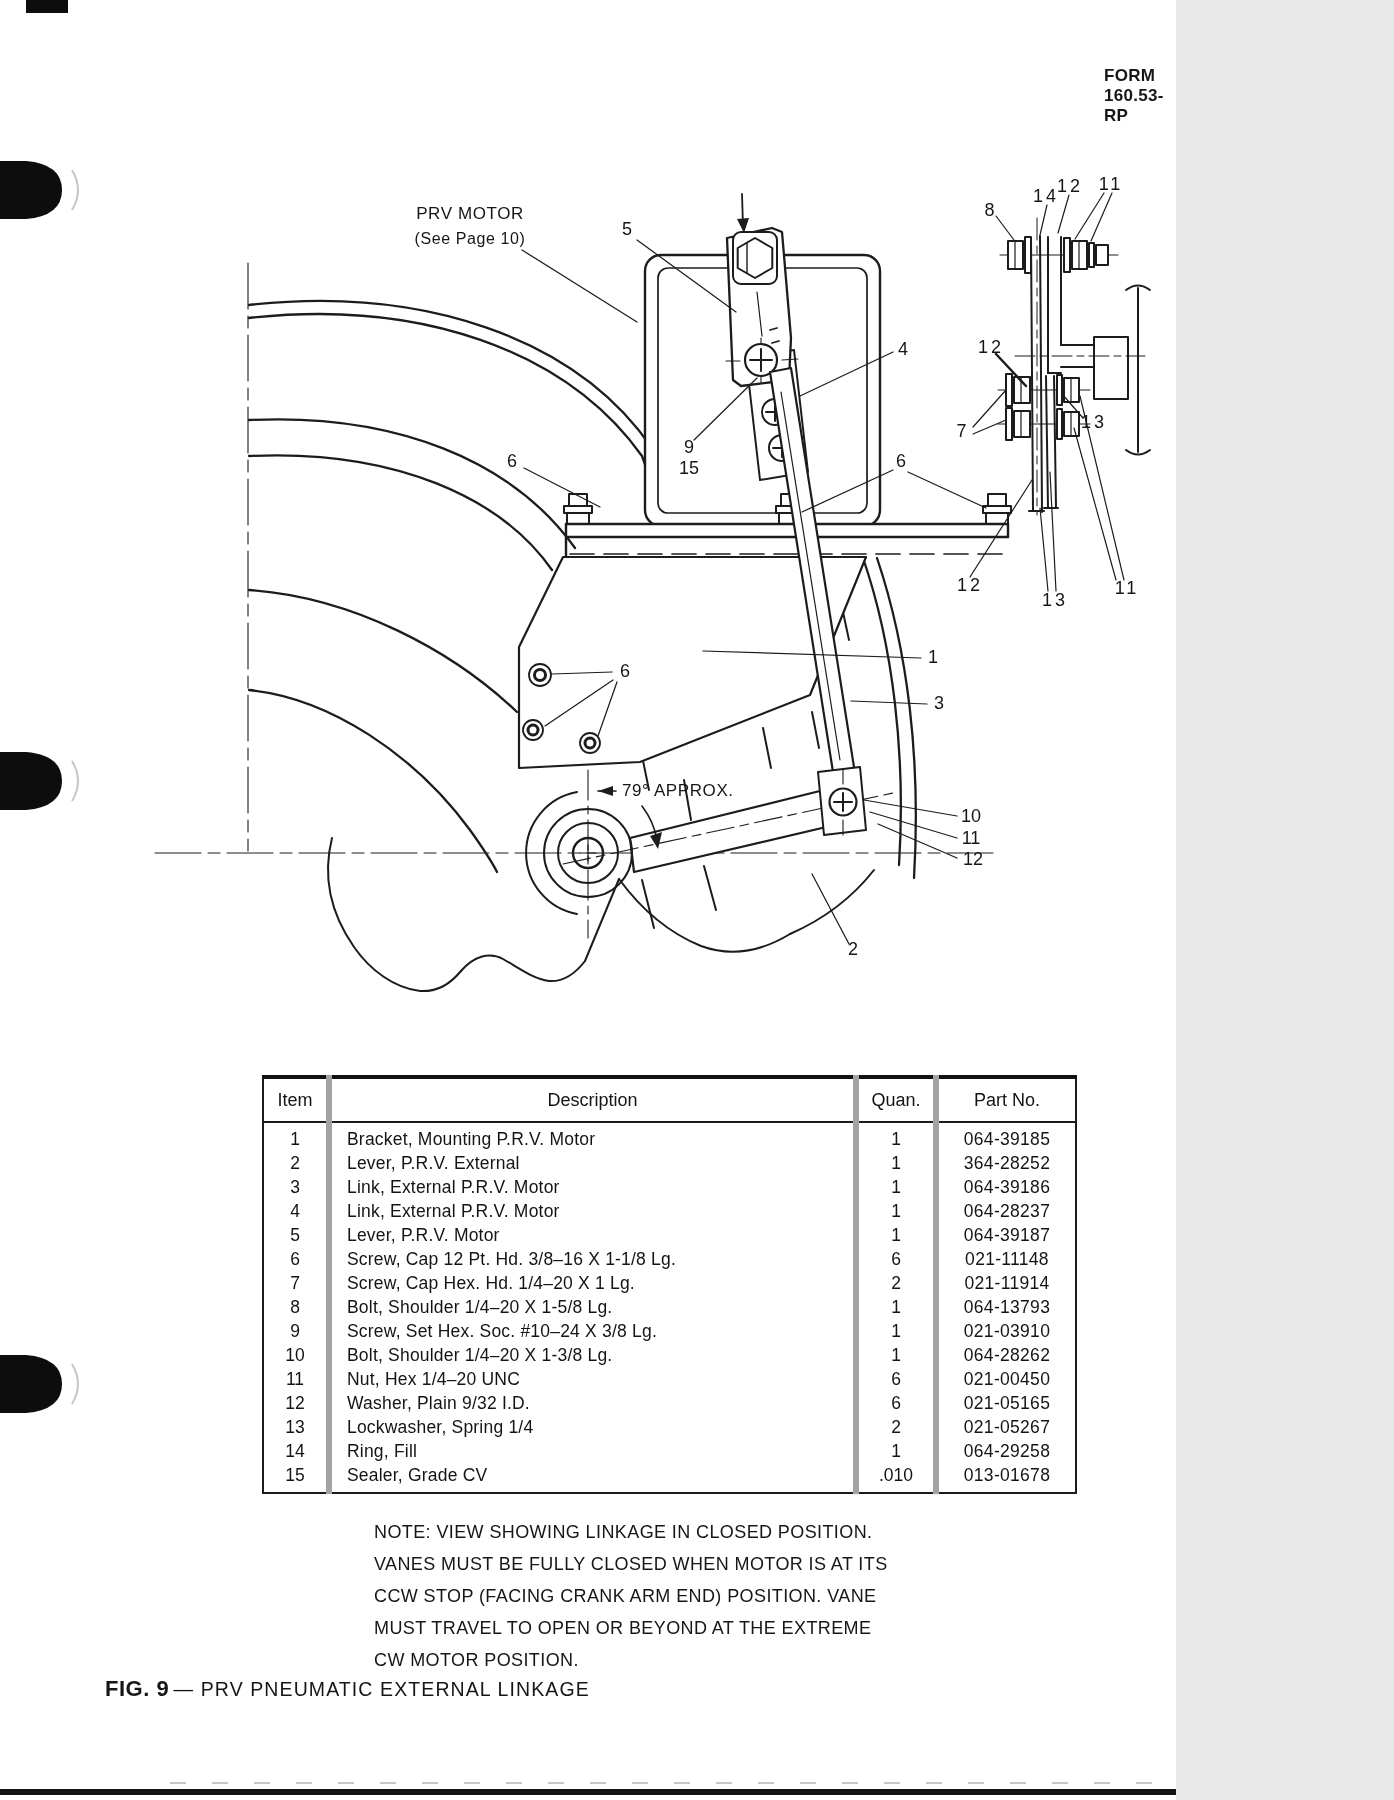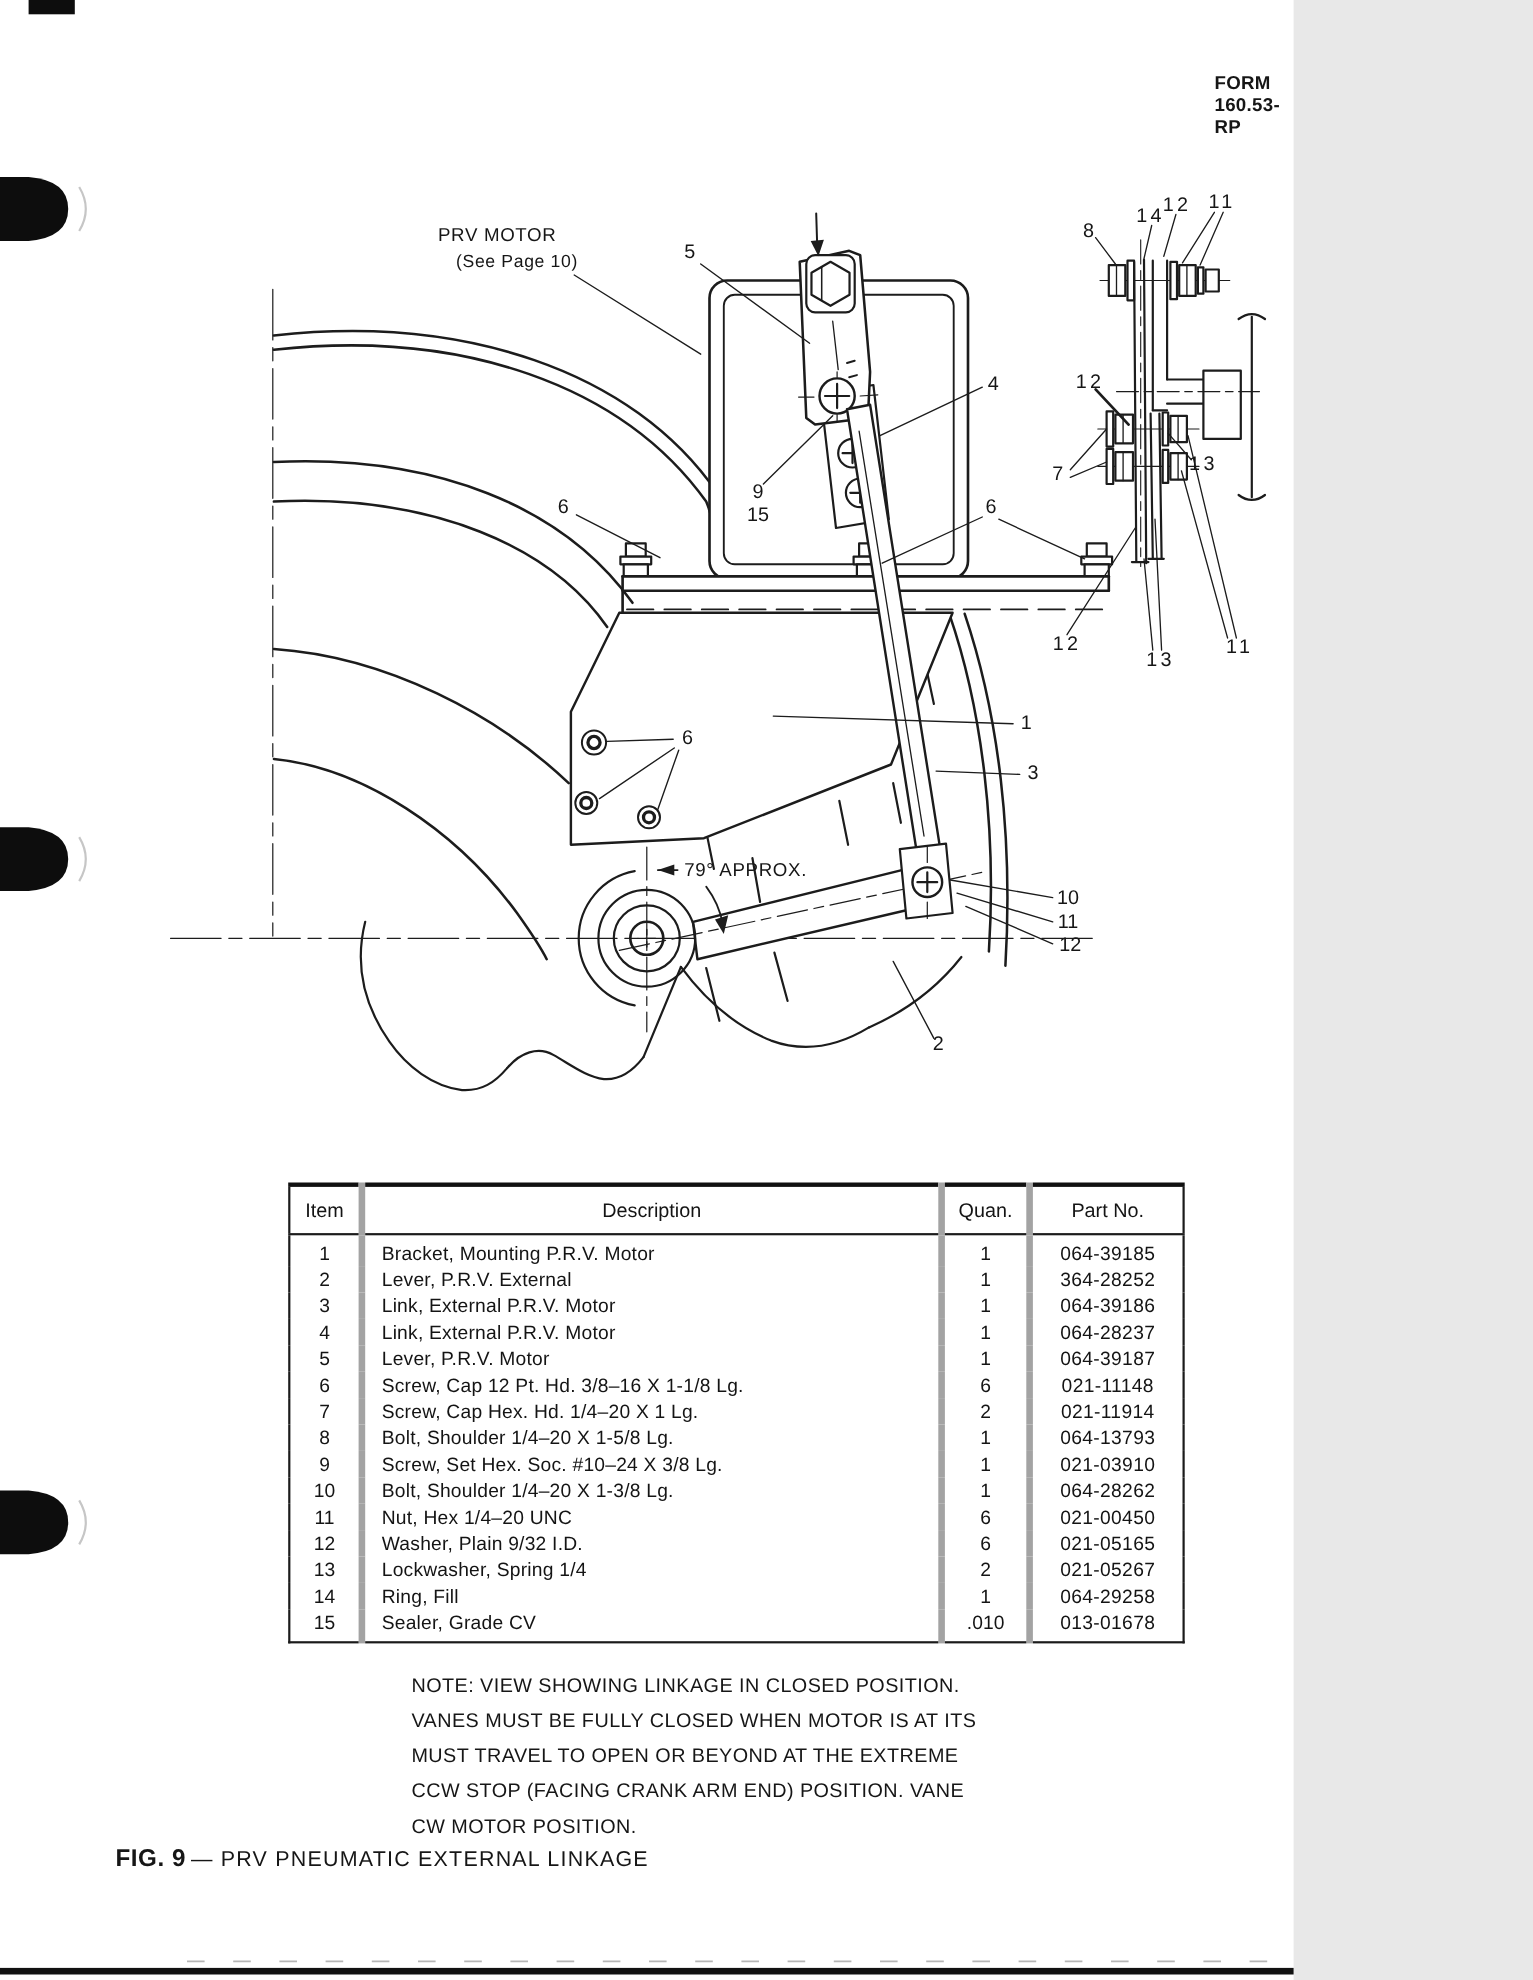--- a/index.html
+++ b/index.html
@@ -250,21 +250,21 @@
         <path d="M 1083,418 L 1062,394"></path>
         <path d="M 970,577 L 1032,480"></path>
         <path d="M 1048,591 L 1040,508 M 1056,591 L 1050,472"></path>
         <path d="M 1116,580 L 1074,428 M 1124,580 L 1080,396"></path>
       </g>
     </g>
   </svg>
 
   <div class="form-number">FORM 160.53-RP</div>
 
-  <div class="lbl" style="left:452px;top:214px;">PRV MOTOR</div>
+  <div class="lbl" style="left:470px;top:214px;">PRV MOTOR</div>
   <div class="lbl" style="left:470px;top:239px;font-size:16px;">(See Page 10)</div>
   <div class="lbl left-anchor" style="left:622px;top:791px;">79° APPROX.</div>
 
   <div class="co" style="left:627px;top:229px;">5</div>
   <div class="co" style="left:903px;top:349px;">4</div>
   <div class="co" style="left:689px;top:447px;">9</div>
   <div class="co" style="left:689px;top:468px;">15</div>
   <div class="co" style="left:512px;top:461px;">6</div>
   <div class="co" style="left:901px;top:461px;">6</div>
   <div class="co" style="left:625px;top:671px;">6</div>
@@ -391,22 +391,22 @@
         <td class="c-desc col-b">Sealer, Grade CV</td>
         <td class="c-quan col-b">.010</td>
         <td class="c-part col-b">013-01678</td>
       </tr>
       </tbody>
   </table>
 
   <div class="note">
       <div class="note-line">NOTE: VIEW SHOWING LINKAGE IN CLOSED POSITION.</div>
       <div class="note-line">VANES MUST BE FULLY CLOSED WHEN MOTOR IS AT ITS</div>
+      <div class="note-line">CCW STOP (FACING CRANK ARM END) POSITION. VANE</div>
       <div class="note-line">MUST TRAVEL TO OPEN OR BEYOND AT THE EXTREME</div>
-      <div class="note-line">CCW STOP (FACING CRANK ARM END) POSITION. VANE</div>
       <div class="note-line">CW MOTOR POSITION.</div>
     </div>
 
   <div class="fig-caption">
     <span class="fig-bold">FIG. 9</span>
     <span class="fig-rest">— PRV PNEUMATIC EXTERNAL LINKAGE</span>
   </div>
   <div class="page-number">11</div>
 
 </div>

